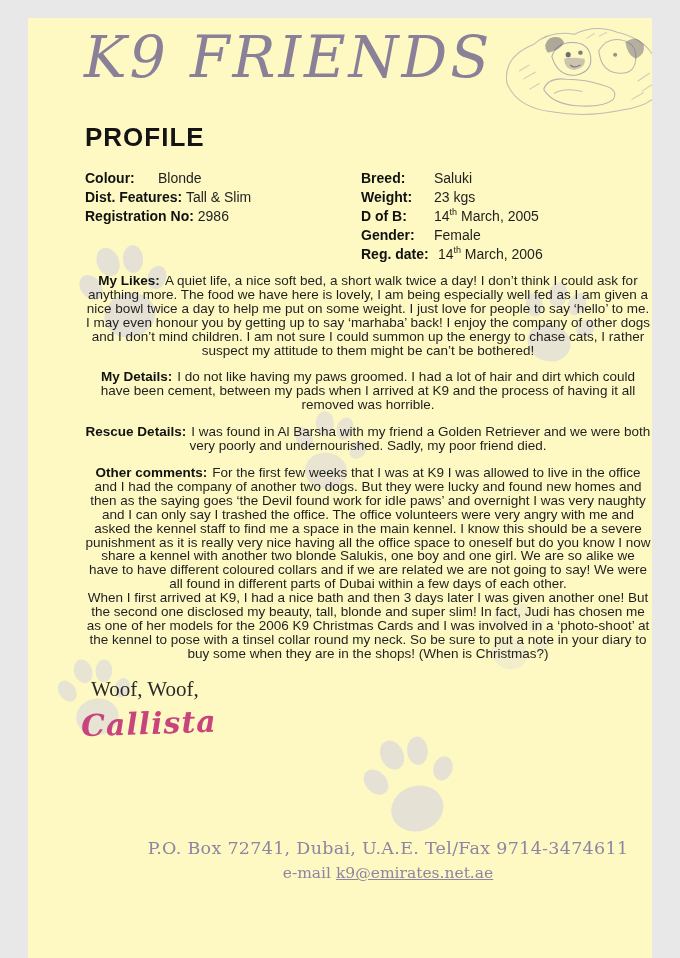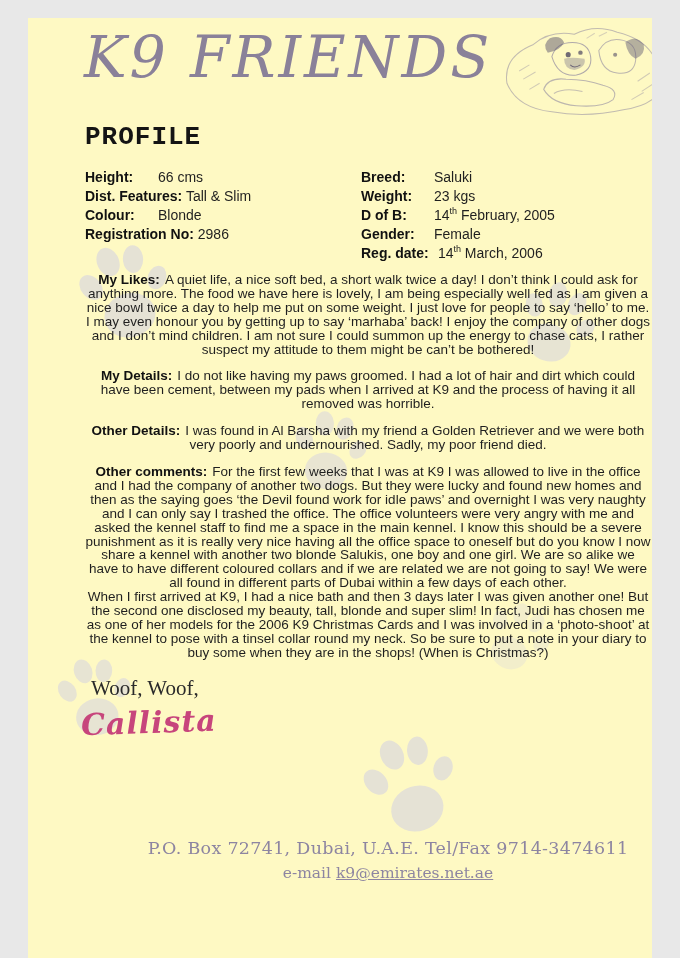--- a/index.html
+++ b/index.html
@@ -14,21 +14,21 @@
   
   .brand{
     position:absolute;left:56px;top:6px;z-index:2;
     font-family:"DejaVu Serif",serif;font-style:italic;
     font-size:57px;letter-spacing:3px;color:#8a8199;white-space:nowrap;
   }
   .sketch{position:absolute;left:460px;top:4px;width:190px;height:98px;z-index:1;}
   
   .content{position:absolute;left:57px;top:104px;width:566px;z-index:2;}
   .profile-h{
-    margin:0 0 16px 0;font-family:Liberation Mono, monospace;
+    margin:0 0 16px 0;font-family:Liberation Sans, sans-serif;
     font-size:26px;font-weight:bold;letter-spacing:1px;color:#141414;
   }
   .fields{display:flex;line-height:19px;font-size:14px;margin-bottom:10px;}
   .fcol{width:276px;}
   .fcol.rightcol{width:290px;}
   .frow{white-space:nowrap;}
   .flabel{display:inline-block;min-width:73px;font-weight:bold;color:#111;}
   .fval sup{font-size:9px;line-height:0;vertical-align:super;}
   .para{margin:0 0 13px 0;font-size:13.5px;line-height:13.9px;text-align:center;}
   .plabel{font-weight:bold;margin-right:5px;color:#111;}
@@ -109,39 +109,38 @@
       <path d="M96,16 l8,-5 M108,14 l8,-4" opacity=".35"></path>
     </g>
   </svg>
 
   <div class="content">
 
     <h1 class="profile-h">PROFILE</h1>
 
     <div class="fields">
       <div class="fcol">
-        <div class="frow"><span class="flabel">Height:</span><span class="fval"><span>66 cms</span><sup></sup><span></span></span></div>
+        <div class="frow"><span class="flabel">Colour:</span><span class="fval"><span>Blonde</span><sup></sup><span></span></span></div>
         <div class="frow"><span class="flabel">Dist. Features:</span> <span class="fval"><span>Tall &amp; Slim</span><sup></sup><span></span></span></div>
-        <div class="frow"><span class="flabel">Colour:</span><span class="fval"><span>Blonde</span><sup></sup><span></span></span></div>
         <div class="frow"><span class="flabel">Registration No:</span> <span class="fval"><span>2986</span><sup></sup><span></span></span></div>
       </div>
       <div class="fcol rightcol">
         <div class="frow"><span class="flabel">Breed:</span><span class="fval"><span>Saluki</span><sup></sup><span></span></span></div>
         <div class="frow"><span class="flabel">Weight:</span><span class="fval"><span>23 kgs</span><sup></sup><span></span></span></div>
-        <div class="frow"><span class="flabel">D of B:</span><span class="fval"><span>14</span><sup>th</sup><span> February, 2005</span></span></div>
+        <div class="frow"><span class="flabel">D of B:</span><span class="fval"><span>14</span><sup>th</sup><span> March, 2005</span></span></div>
         <div class="frow"><span class="flabel">Gender:</span><span class="fval"><span>Female</span><sup></sup><span></span></span></div>
         <div class="frow"><span class="flabel">Reg. date:</span> <span class="fval"><span>14</span><sup>th</sup><span> March, 2006</span></span></div>
       </div>
     </div>
 
     <p class="para"><span class="plabel">My Likes:</span><span>A quiet life, a nice soft bed, a short walk twice a day! I don’t think I could ask for anything more. The food we have here is lovely, I am being especially well fed as I am given a nice bowl twice a day to help me put on some weight. I just love for people to say ‘hello’ to me. I may even honour you by getting up to say ‘marhaba’ back!  I enjoy the company of other dogs and I don’t mind children. I am not sure I could summon up the energy to chase cats, I rather suspect my attitude to them might be can’t be bothered!</span></p>
 
     <p class="para"><span class="plabel">My Details:</span><span>I do not like having my paws groomed. I had a lot of hair and dirt which could have been cement, between my pads when I arrived at K9 and the process of having it all removed was horrible.</span></p>
 
-    <p class="para"><span class="plabel">Other Details:</span><span>I was found in Al Barsha with my friend a Golden Retriever and we were both very poorly and undernourished. Sadly, my poor friend died.</span></p>
+    <p class="para"><span class="plabel">Rescue Details:</span><span>I was found in Al Barsha with my friend a Golden Retriever and we were both very poorly and undernourished. Sadly, my poor friend died.</span></p>
 
     <p class="para"><span class="plabel">Other comments:</span><span>For the first few weeks that I was at K9 I was allowed to live in the office and I had the company of another two dogs. But they were lucky and found new homes and then as the saying goes ‘the Devil found work for idle paws’ and overnight I was very naughty and I can only say I trashed the office. The office volunteers were very angry with me and asked the kennel staff to find me a space in the main kennel. I know this should be a severe punishment as it is really very nice having all the office space to oneself but do you know I now share a kennel with another two blonde Salukis, one boy and one girl. We are so alike we have to have different coloured collars and if we are related we are not going to say! We were all found in different parts of Dubai within a few days of each other.</span><span class="block2">When I first arrived at K9, I had a nice bath and then 3 days later I was given another one! But the second one disclosed my beauty, tall, blonde and super slim! In fact, Judi has chosen me as one of her models for the 2006 K9 Christmas Cards and I was involved in a ‘photo-shoot’ at the kennel to pose with a tinsel collar round my neck. So be sure to put a note in your diary to buy some when they are in the shops! (When is Christmas?)</span></p>
 
     <div class="woof">Woof, Woof,</div>
     <div class="callista">Callista</div>
 
   </div>
 
   <div class="footer">
     <div class="addr">P.O. Box 72741, Dubai, U.A.E. Tel/Fax 9714-3474611</div>

